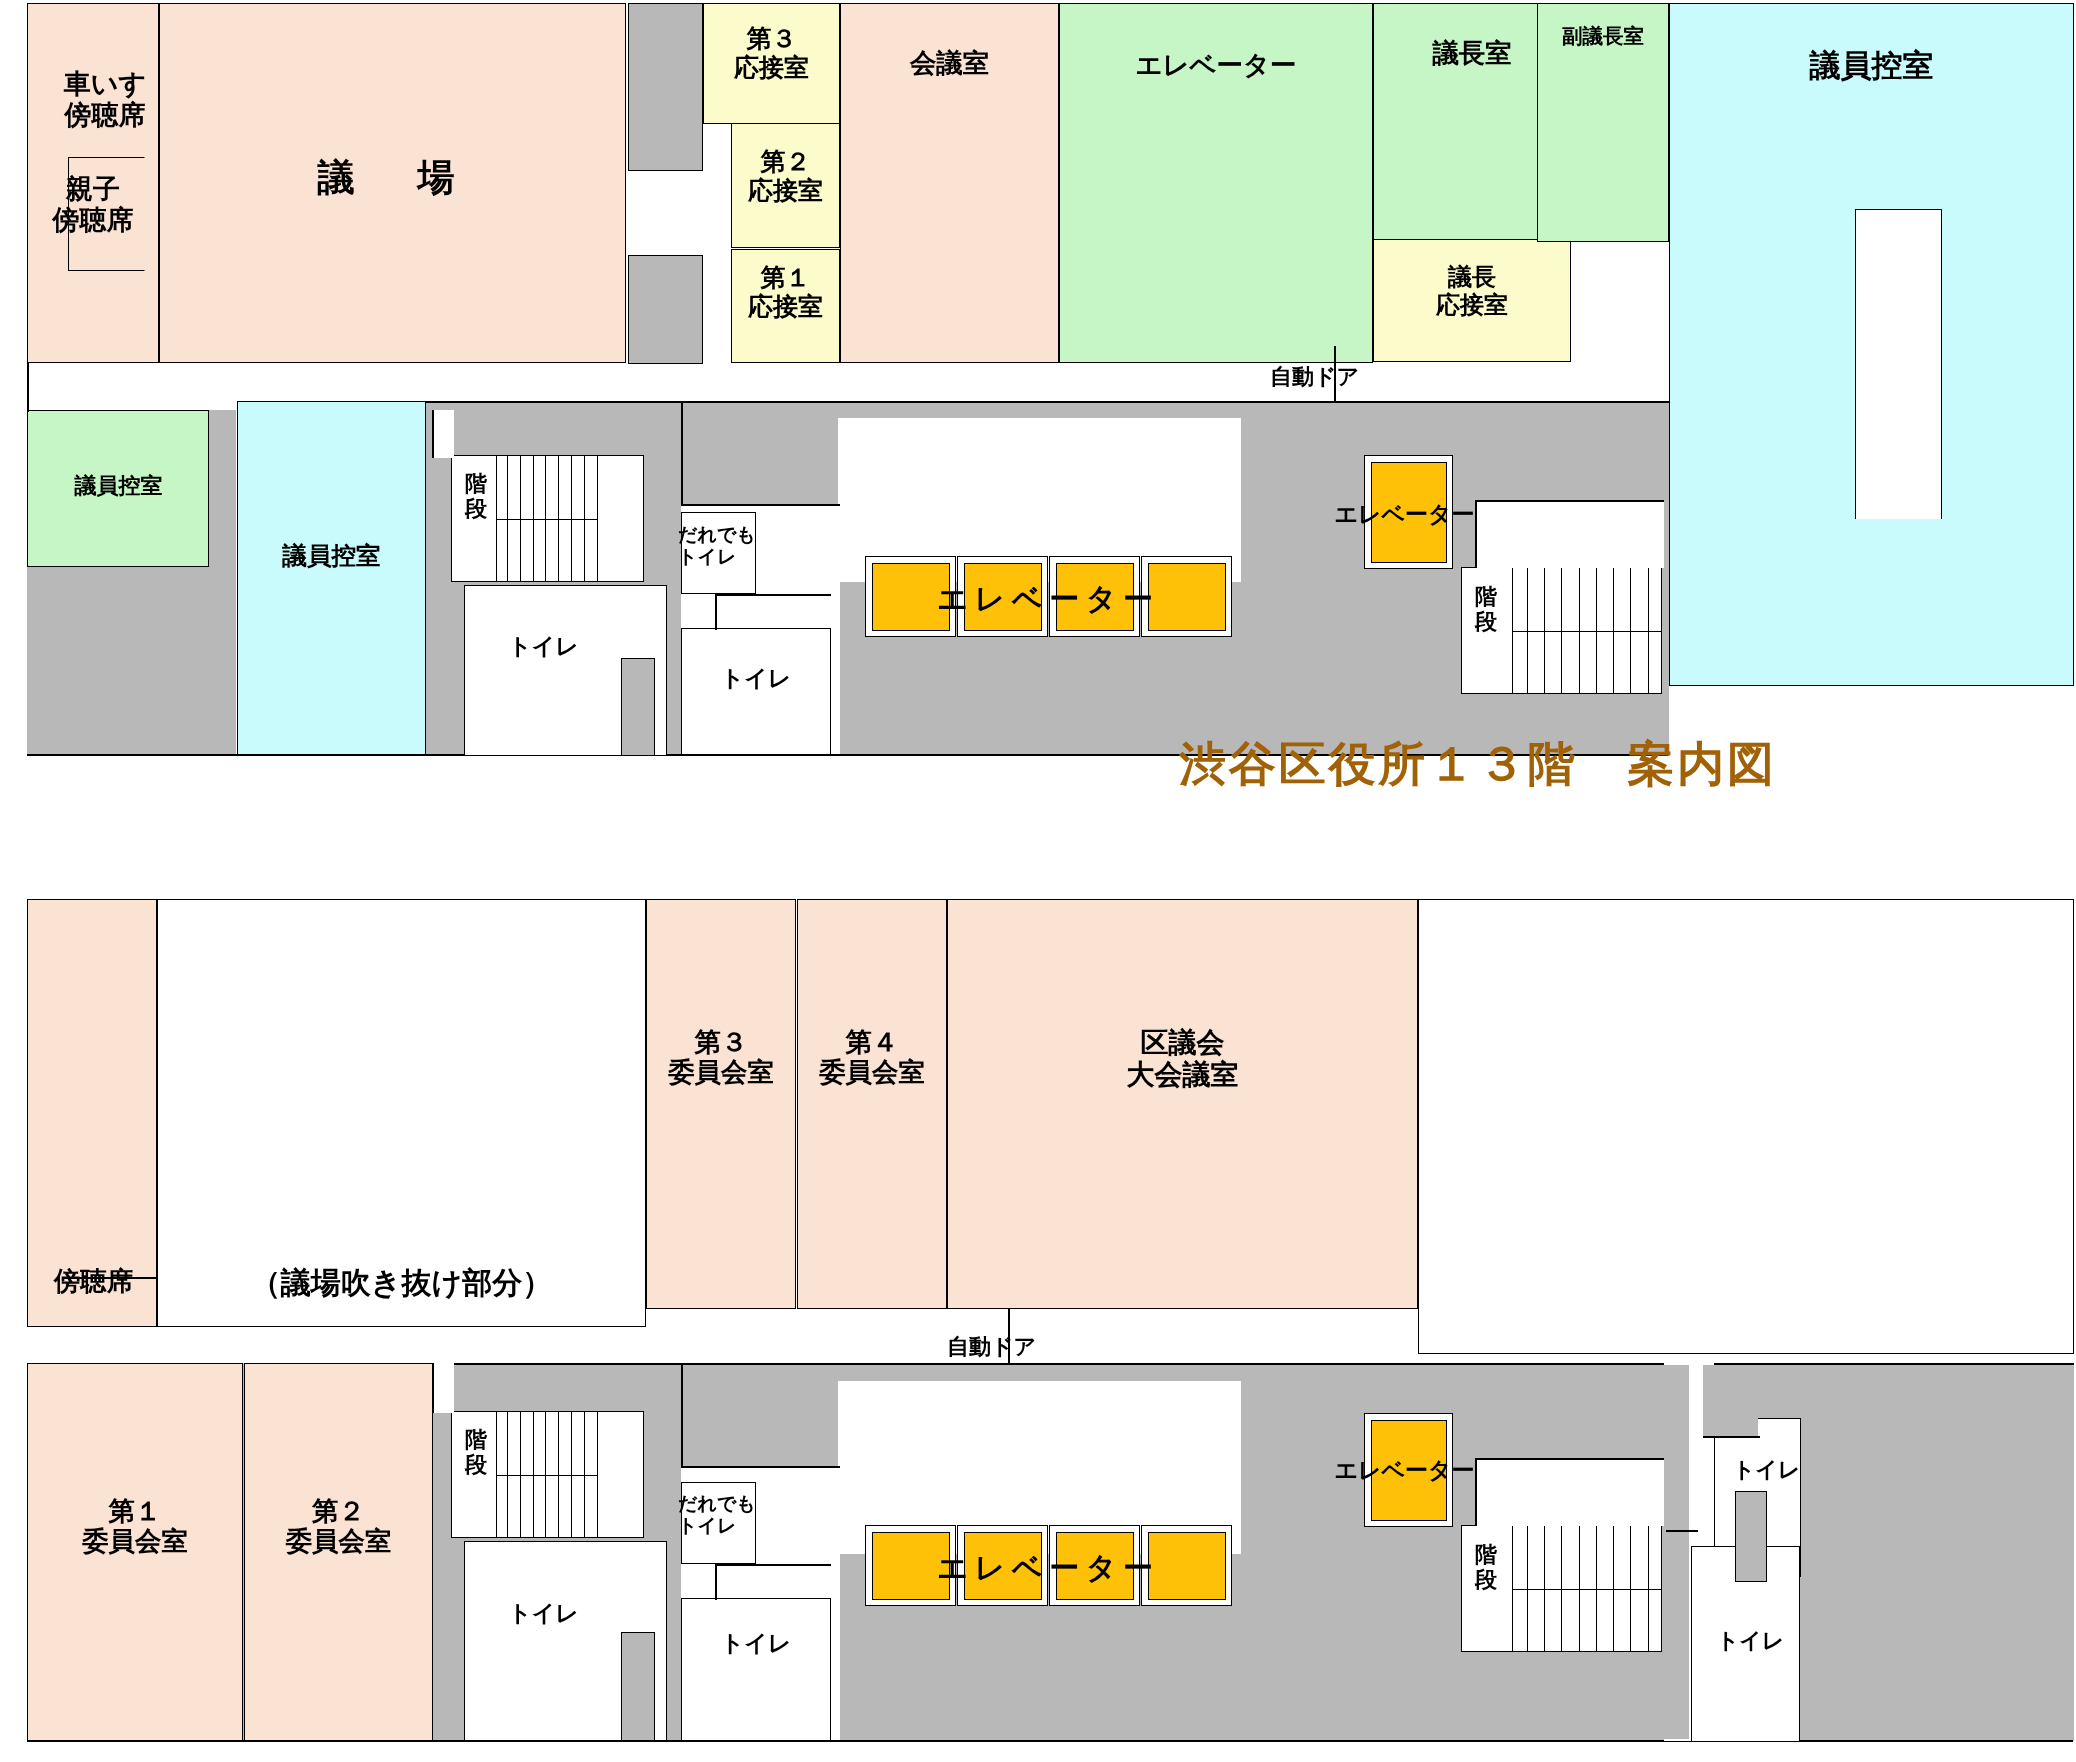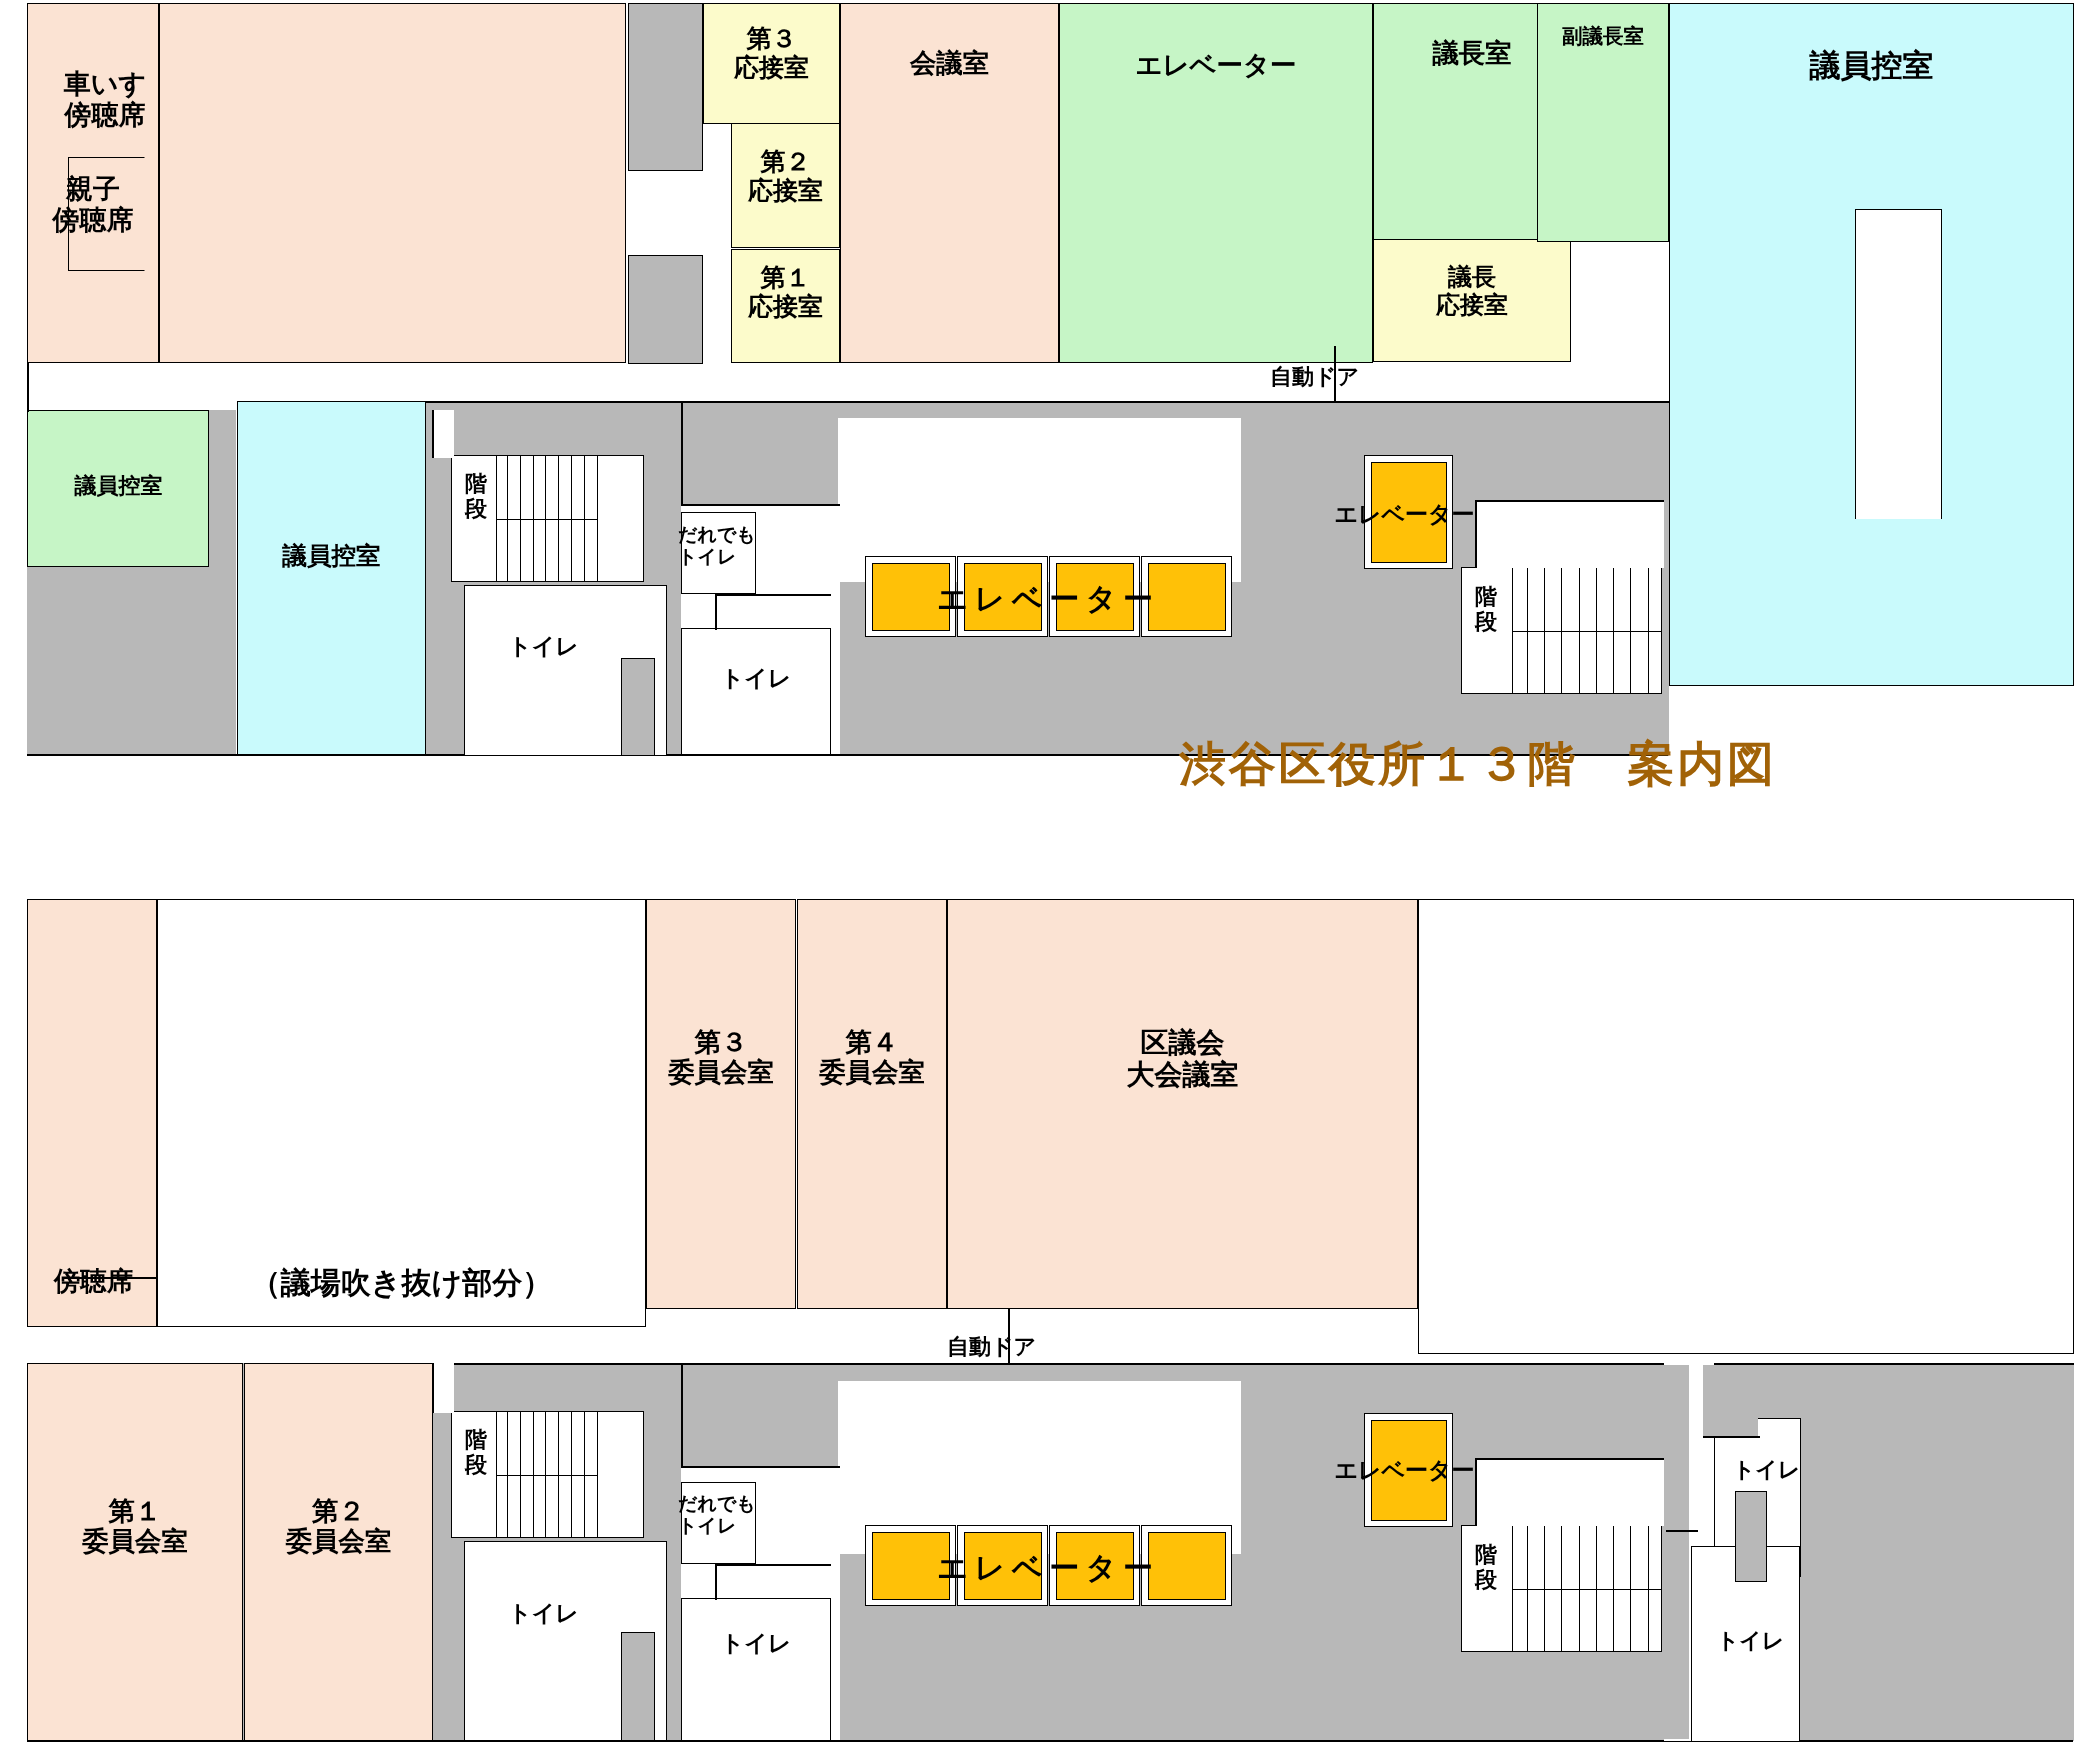--- a/index.html
+++ b/index.html
@@ -33,20 +33,21 @@
 <div id="page">
 
   <div class="plan" style="left:0;top:0;width:2077px;height:847px;">
 
     <div class="rm" style="left:27px;top:2.7px;width:132px;height:360px;background:#FBE3D3;"></div>
     <div class="lbl" style="left:27px;top:68px;width:156px;font-size:27px;">車いす<br>傍聴席</div>
     <div class="lbl" style="left:27px;top:173px;width:132px;font-size:27px;">親子<br>傍聴席</div>
     <div class="brkt" style="left:68px;top:157px;width:77px;height:114px;border-top-color:#000;border-bottom-color:#000;border-left-color:#000;border-right-color:transparent;"></div>
 
     <div class="rm" style="left:159px;top:2.7px;width:467px;height:360px;background:#FBE3D3;"></div>
+    <div class="lbl" style="left:159px;top:157px;width:467px;font-size:37px;letter-spacing:0.35em;">議　場</div>
 
     <div class="corr" style="left:628px;top:2.7px;width:75px;height:168px;"></div>
     <div class="corr" style="left:628px;top:255px;width:75px;height:109px;"></div>
     <div class="whitenb" style="left:628px;top:171px;width:75px;height:84px;"></div>
 
     <div class="rm" style="left:703px;top:2.7px;width:137px;height:121px;background:#FCFBCB;"></div>
     <div class="lbl" style="left:703px;top:25px;width:137px;font-size:25px;">第３<br>応接室</div>
 
     <div class="rm" style="left:731px;top:123px;width:109px;height:125px;background:#FCFBCB;"></div>
     <div class="lbl" style="left:731px;top:148px;width:109px;font-size:25px;">第２<br>応接室</div>

